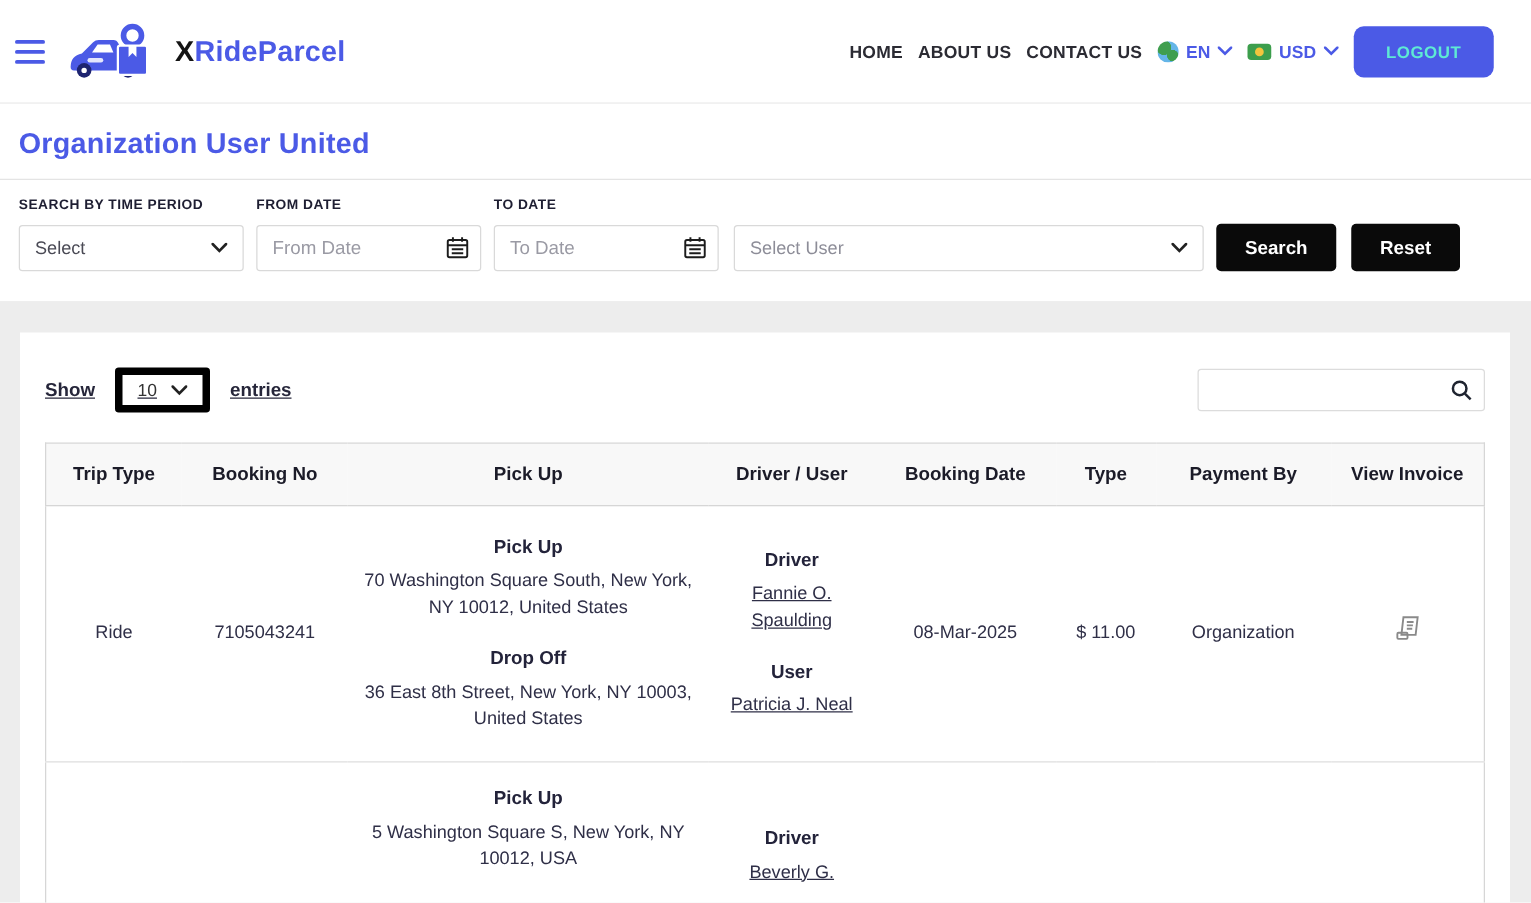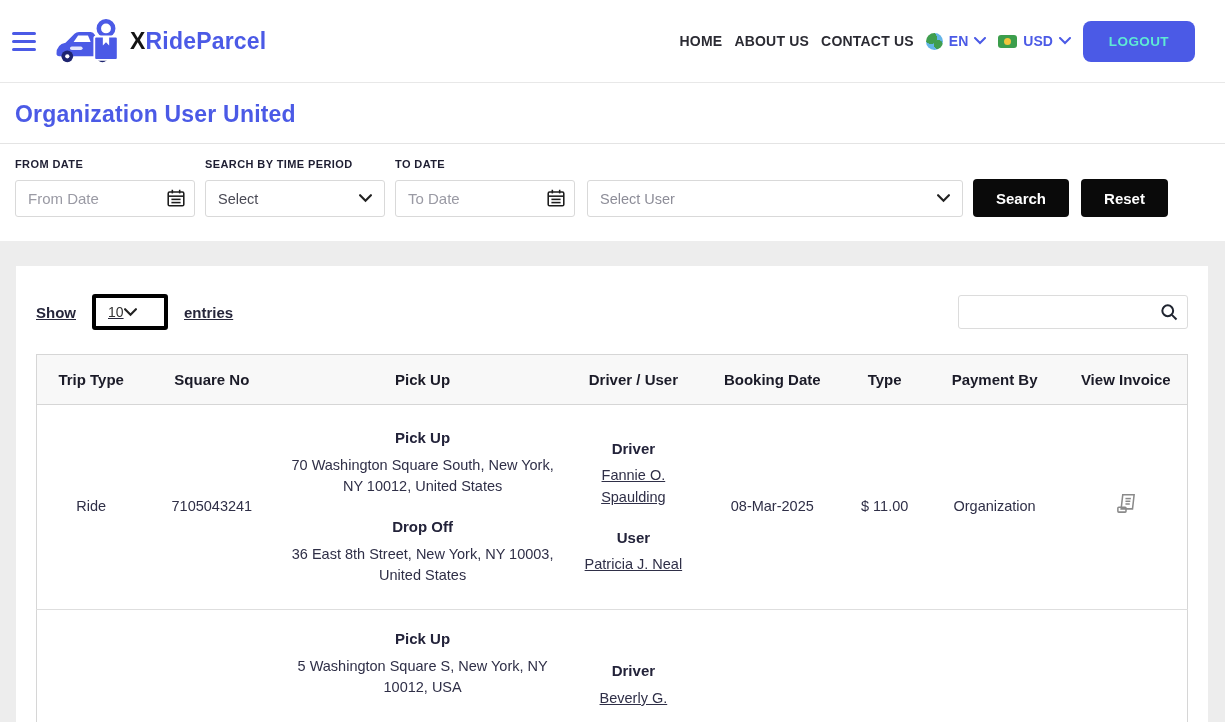--- a/index.html
+++ b/index.html
@@ -4,21 +4,21 @@
 <style>
   * { margin:0; padding:0; box-sizing:border-box; }
   html,body { width:1225px; height:722px; overflow:hidden; }
   body { font-family:"Liberation Sans","DejaVu Sans",sans-serif; background:#ededed; color:#2f2f47; }
 
   
   .topbar { height:83px; background:#fff; border-bottom:1px solid #e8e8e8;
             display:flex; align-items:center; padding:0 30px 0 12px; }
   .hamburger { width:26px; cursor:pointer; margin-right:14px; }
   .hamburger span { display:block; width:24px; height:3px; background:#4b5ae6; border-radius:2px; margin:5px 0; }
-  .brand { display:flex; align-items:center; gap:6px; cursor:pointer; }
+  .brand { display:flex; align-items:center; gap:16px; cursor:pointer; }
   .brand-text { font-size:23px; font-weight:800; letter-spacing:.2px; }
   .brand-text .bx { color:#141414; }
   .brand-text .brest { color:#4b5ae6; }
   .nav { margin-left:auto; display:flex; align-items:center; gap:12px; }
   .nav-link { font-size:14px; font-weight:700; color:#2b2b33; letter-spacing:.2px; cursor:pointer; }
   .pick { display:flex; align-items:center; gap:6px; cursor:pointer; }
   .pick .lbl { color:#4b5ae6; font-size:14px; font-weight:700; }
   .globe { width:17px; height:17px; border-radius:50%;
            background:
              radial-gradient(circle at 30% 30%, #3f9e4f 0 34%, rgba(0,0,0,0) 36%),
@@ -50,22 +50,22 @@
   .w180 { width:180px; } .mr10 { margin-right:10px; } .mr12 { margin-right:12px; }
   .user-sel { width:376px; }
   .dark-btn { background:#0a0a0a; color:#fff; border:none; border-radius:4px; height:38px;
               padding:0 23px; font-size:15px; font-weight:600; cursor:pointer; font-family:inherit; }
 
   
   .page-body { background:#ededed; padding:25px 17px 0 16px; height:475px; }
   .card { background:#fff; width:1192px; min-height:600px; padding:28px 20px 20px; }
   .table-controls { display:flex; align-items:center; margin-bottom:24px; }
   .show-group { display:flex; align-items:center; gap:16px; font-size:15px; font-weight:700; color:#26263a;text-decoration:underline; }
-  .pagesize { width:76px; height:36px; border:4px solid #000000; border-radius:3px;
-              display:flex; align-items:center; padding:0 12px;
+  .pagesize { width:76px; height:36px; border:6px solid #000000; border-radius:3px;
+              display:flex; align-items:center; justify-content:space-between; padding:0 12px;
               font-size:14px; font-weight:400; color:#333; cursor:pointer; }
   .tsearch { margin-left:auto; position:relative; }
   .tsearch input { width:230px; height:34px; border:1px solid #dcdcdc; border-radius:3px;
                    padding:0 34px 0 10px; font-size:14px; font-family:inherit; }
   .tsearch .mag { position:absolute; right:9px; top:7px; }
 
   table { width:100%; border-collapse:collapse; border:1px solid #d6d6d6; }
   thead th { background:#f8f8f8; height:50px; font-size:15px; font-weight:700; color:#1b1b28;
              border-bottom:1px solid #d6d6d6; text-align:center; padding:0 6px; }
   tbody td { text-align:center; vertical-align:middle; font-size:14.5px; color:#2f2f47;
@@ -132,43 +132,43 @@
     <button class="logout-btn">LOGOUT</button>
   </div>
 </div>
 
 <div class="title-wrap">
   <div class="page-title">Organization User United</div>
 </div>
 
 <div class="filters">
   <div class="fgroup w180 mr10">
+    <span class="flabel">SEARCH BY TIME PERIOD</span>
+    <div class="control sel">
+      <span>Select</span>
+      <svg width="13" height="9" viewBox="0 0 12 8">
+        <path d="M1 1 L6 6 L11 1" stroke="#222" stroke-width="2" fill="none" stroke-linecap="round"></path>
+      </svg>
+    </div>
+  </div>
+
+  <div class="fgroup w180 mr10">
     <span class="flabel">FROM DATE</span>
     <div class="inp-wrap">
       <input type="text" placeholder="From Date" style="">
       <span class="cal-btn">
         <svg width="22" height="22" viewBox="0 0 24 24" fill="none" stroke="#1c1c1c" stroke-width="1.7">
           <rect x="3.5" y="5.5" width="17" height="15" rx="1.5"></rect>
           <line x1="3.5" y1="10" x2="20.5" y2="10"></line>
           <line x1="8" y1="3" x2="8" y2="7"></line>
             <line x1="16" y1="3" x2="16" y2="7"></line>
           <line x1="7" y1="13.5" x2="17" y2="13.5"></line>
             <line x1="7" y1="17" x2="17" y2="17"></line>
         </svg>
       </span>
-    </div>
-  </div>
-
-  <div class="fgroup w180 mr10">
-    <span class="flabel">SEARCH BY TIME PERIOD</span>
-    <div class="control sel">
-      <span>Select</span>
-      <svg width="13" height="9" viewBox="0 0 12 8">
-        <path d="M1 1 L6 6 L11 1" stroke="#222" stroke-width="2" fill="none" stroke-linecap="round"></path>
-      </svg>
     </div>
   </div>
 
   <div class="fgroup w180 mr12">
     <span class="flabel">TO DATE</span>
     <div class="inp-wrap">
       <input type="text" placeholder="To Date" style="">
       <span class="cal-btn">
         <svg width="22" height="22" viewBox="0 0 24 24" fill="none" stroke="#1c1c1c" stroke-width="1.7">
           <rect x="3.5" y="5.5" width="17" height="15" rx="1.5"></rect>
@@ -225,21 +225,21 @@
           <col style="width:289px">
           <col style="width:133px">
         <col style="width:145px">
           <col style="width:80px">
           <col style="width:140px">
           <col style="width:123px">
       </colgroup>
       <thead>
         <tr>
           <th>Trip Type</th>
-          <th>Square No</th>
+          <th>Booking No</th>
           <th>Pick Up</th>
           <th>Driver / User</th>
           <th>Booking Date</th>
           <th>Type</th>
           <th>Payment By</th>
           <th>View Invoice</th>
         </tr>
       </thead>
       <tbody>
         <tr>

